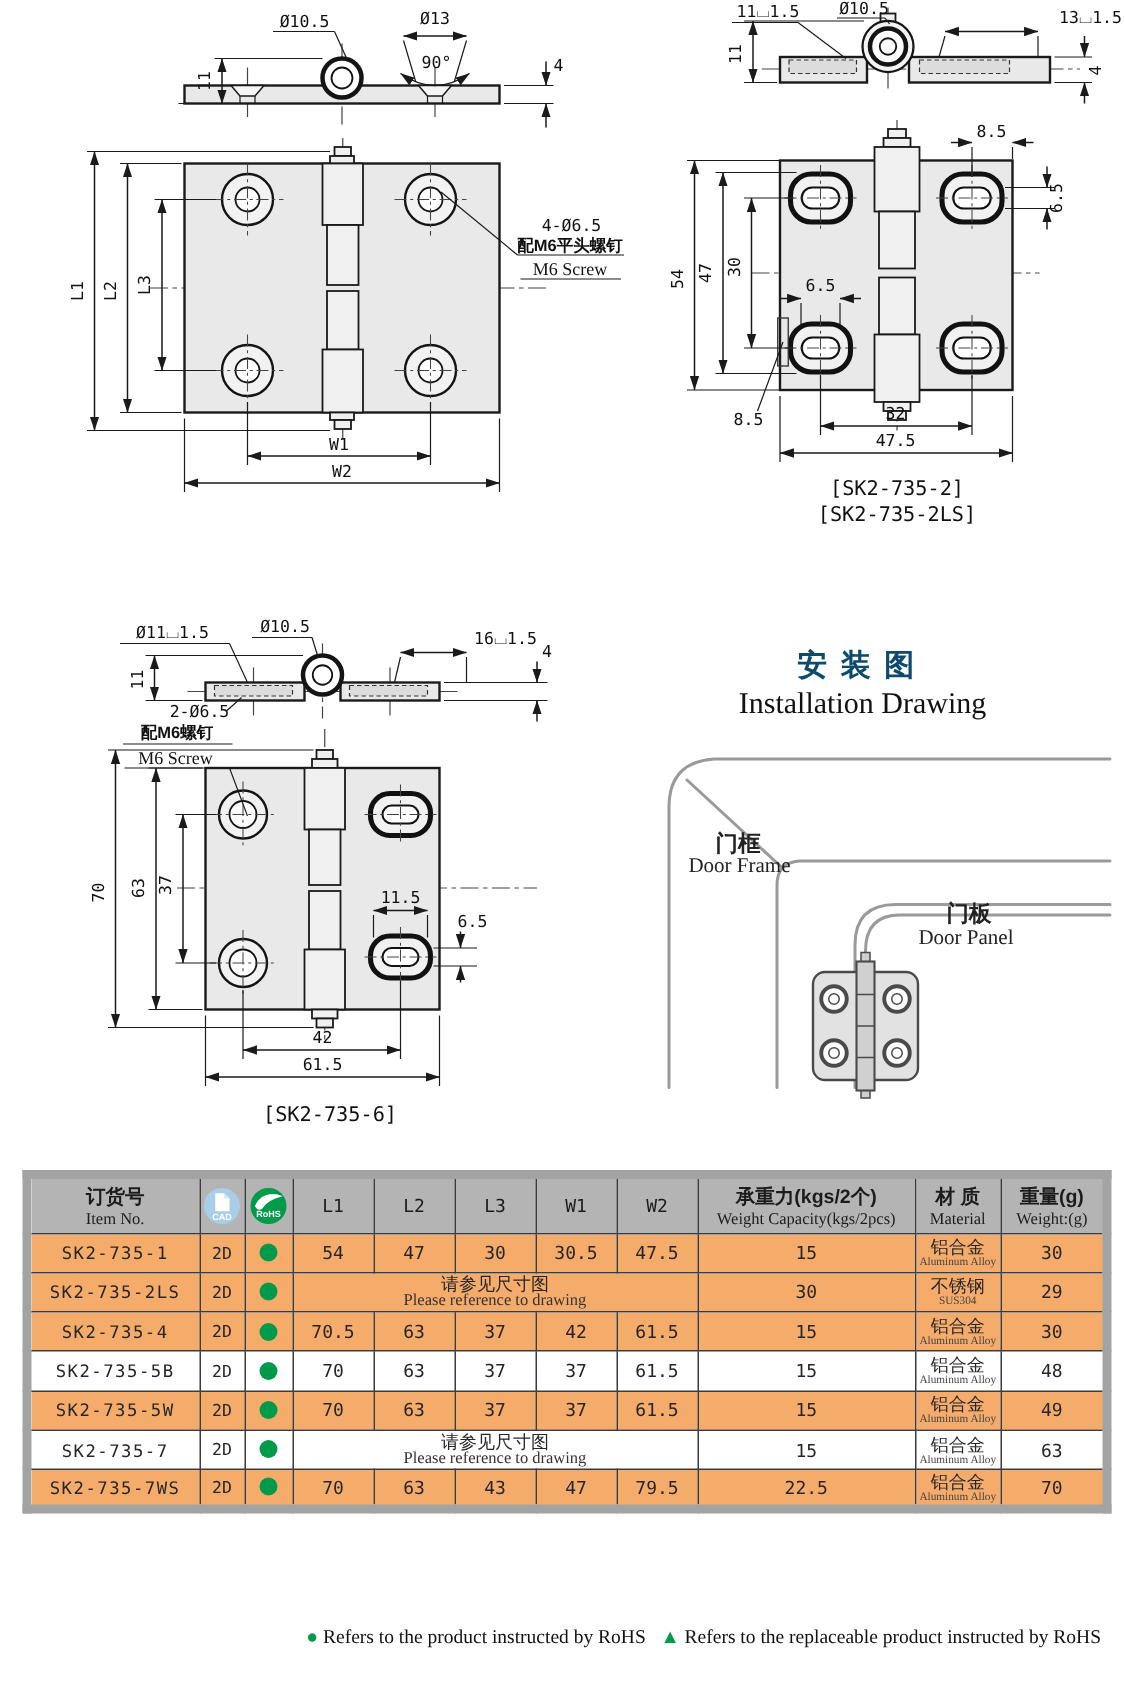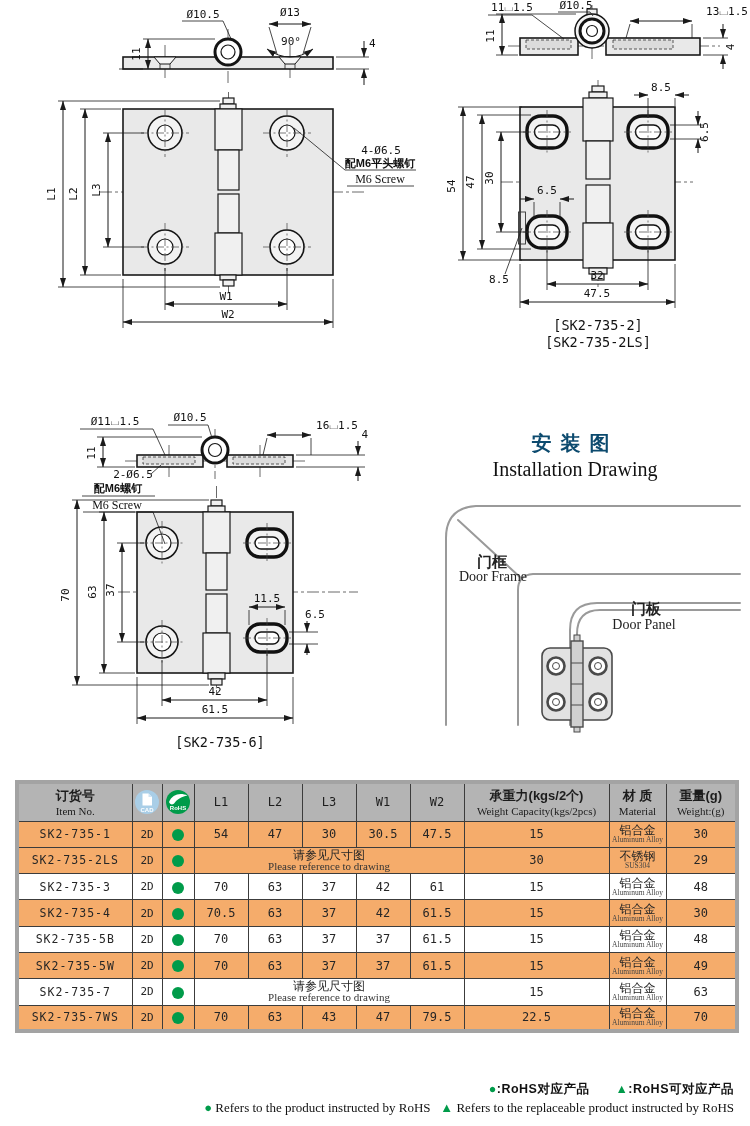--- a/index.html
+++ b/index.html
@@ -25,21 +25,21 @@
   .dt{font:11px "DejaVu Sans Mono",monospace;fill:#111}
   .dtm{font:13.5px "DejaVu Sans Mono",monospace;fill:#111}
   .dtc{font:11px "Liberation Sans",sans-serif;font-weight:bold;fill:#111}
   .dsr{font:12px "Liberation Serif",serif;fill:#111}
   .inst-cn{font:15px "Liberation Sans",sans-serif;font-weight:bold;fill:#222}
   .inst-en{font:14px "Liberation Serif",serif;fill:#222}
   #inst-title{position:absolute;left:430px;top:430px;width:290px;text-align:center}
   .inst-t-cn{font-size:20px;font-weight:bold;letter-spacing:9px;color:#0c4a6e}
   .inst-t-en{font:20px "Liberation Serif",serif;color:#111;margin-top:1px}
   
-  #spec-table{position:absolute;left:15px;top:780px;width:720px;border-collapse:collapse;table-layout:fixed;border:4px solid #a3a3a3}
+  #spec-table{position:absolute;left:15px;top:780px;width:720px;border-collapse:collapse;table-layout:fixed;border:6px solid #a3a3a3}
   #spec-table th,#spec-table td{border:1px solid #3c3c3c;text-align:center;vertical-align:middle;padding:0;overflow:hidden}
   #spec-table thead tr{height:39px;background:#b4b4b4}
   #spec-table tbody tr{height:26.3px;background:#fff}
   #spec-table tbody tr.alt{background:#f5ac6b}
   .h-cn{font-size:13px;color:#1c1c1c}
   .h-en{font:11px "Liberation Serif",serif;color:#1c1c1c}
   .h-dim{font:12px "DejaVu Sans Mono",monospace;color:#1c1c1c}
   .c-item{font:11.5px "DejaVu Sans Mono",monospace;letter-spacing:1px;color:#262626}
   .c-cad{font:11px "DejaVu Sans Mono",monospace;color:#262626}
   .c-dim,.c-cap,.c-wt{font:12px "DejaVu Sans Mono",monospace;color:#262626}
@@ -478,36 +478,20 @@
           <div class="m-cn">请参见尺寸图</div>
           <div class="m-en">Please reference to drawing</div>
         </td>
         <td class="c-cap">30</td>
         <td class="c-mat">
           <div class="mat-cn">不锈钢</div>
           <div class="mat-en">SUS304</div>
         </td>
         <td class="c-wt">29</td>
       </tr>
-      <tr>
-        <td class="c-item">SK2-735-3</td>
-        <td class="c-cad">2D</td>
-        <td class="c-rohs"><span class="dot"></span></td>
-        <td class="c-dim">70</td>
-        <td class="c-dim">63</td>
-        <td class="c-dim">37</td>
-        <td class="c-dim">42</td>
-        <td class="c-dim">61</td>
-        <td class="c-cap">15</td>
-        <td class="c-mat">
-          <div class="mat-cn">铝合金</div>
-          <div class="mat-en">Aluminum Alloy</div>
-        </td>
-        <td class="c-wt">48</td>
-      </tr>
       <tr class="alt">
         <td class="c-item">SK2-735-4</td>
         <td class="c-cad">2D</td>
         <td class="c-rohs"><span class="dot"></span></td>
         <td class="c-dim">70.5</td>
         <td class="c-dim">63</td>
         <td class="c-dim">37</td>
         <td class="c-dim">42</td>
         <td class="c-dim">61.5</td>
         <td class="c-cap">15</td>
@@ -577,19 +561,16 @@
         <td class="c-mat">
           <div class="mat-cn">铝合金</div>
           <div class="mat-en">Aluminum Alloy</div>
         </td>
         <td class="c-wt">70</td>
       </tr>
     </tbody>
 </table>
 
 <div id="legend">
-  <div class="l1">
-    <span class="sym">●</span><span>:RoHS对应产品</span><span class="gap"></span><span class="sym">▲</span><span>:RoHS可对应产品</span>
-  </div>
   <div class="l2">
     <span class="sym">●</span> <span>Refers to the product instructed by RoHS</span>&nbsp;&nbsp;&nbsp;<span class="sym">▲</span> <span>Refers to the replaceable product instructed by RoHS</span>
   </div>
 </div>
 
 </body></html>

